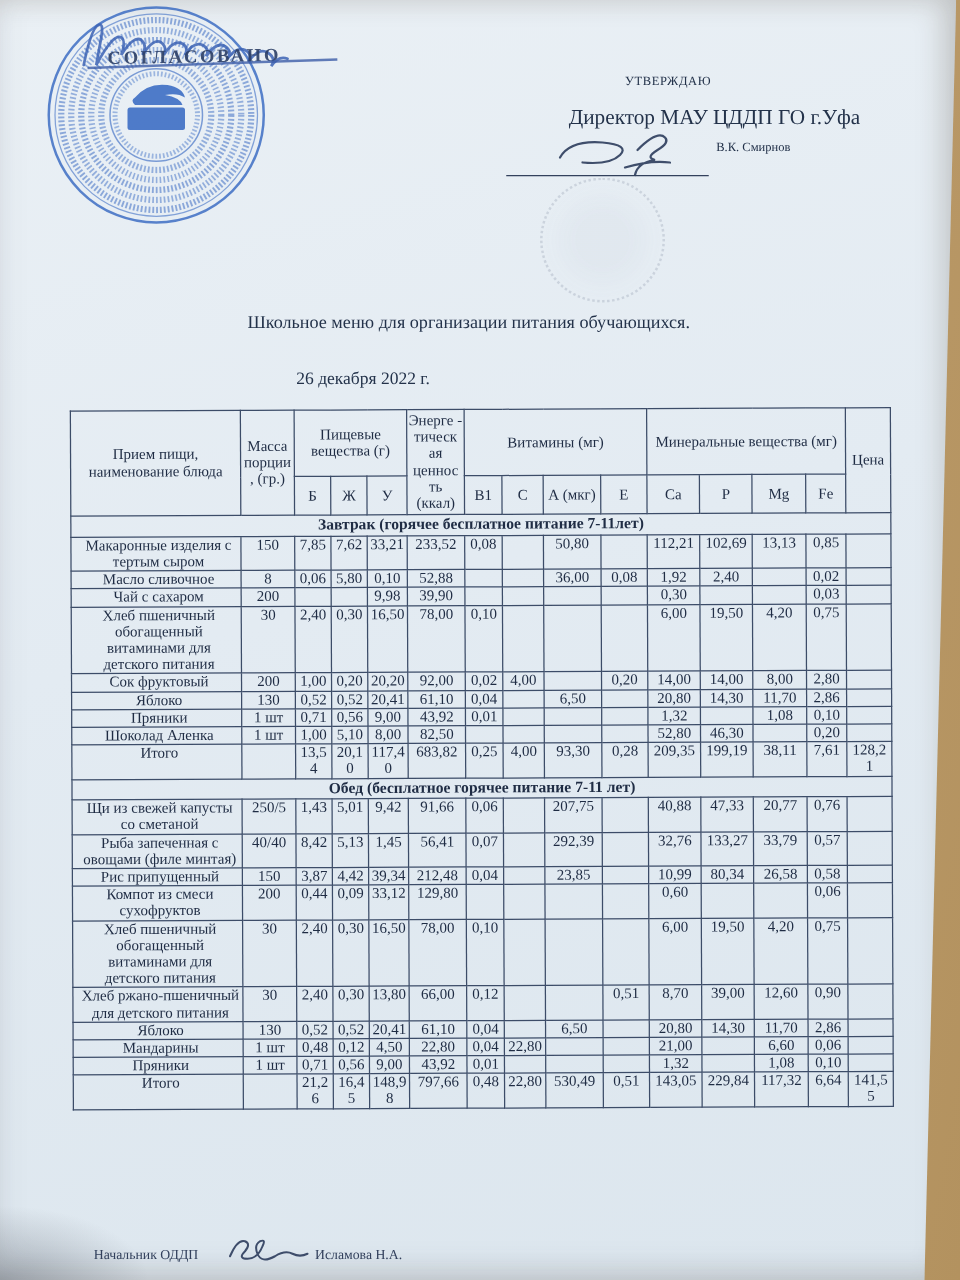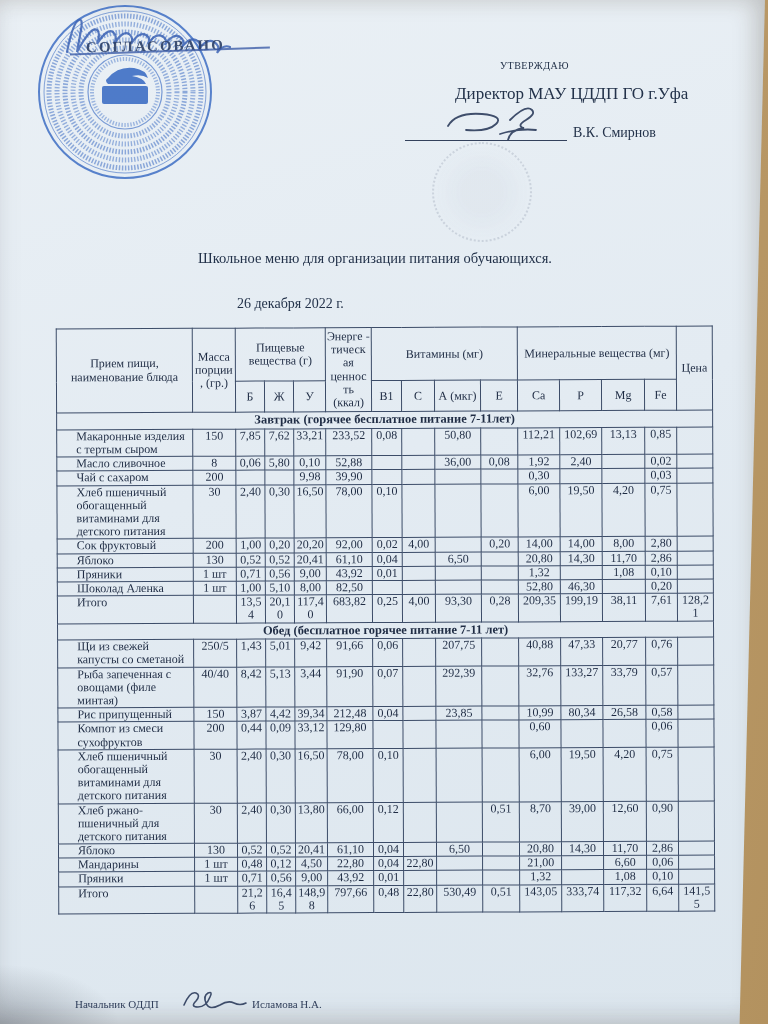--- a/index.html
+++ b/index.html
@@ -31,21 +31,21 @@
     font-weight:bold;transform:rotate(-1deg);opacity:.9;
   }
   .agreed-strike{left:70px;top:50px;width:200px;height:3px;
     border-top:2px solid #3c5ca8;transform:rotate(-2deg);opacity:.8;}
 
   
   .approve-word{left:500px;top:60px;font-size:10px;letter-spacing:.5px;font-weight:normal;}
   .director-line{left:455px;top:84px;font-size:17px;}
   .sig-director{left:440px;top:100px;width:130px;height:45px;}
   .sig-line{left:405px;top:140px;width:162px;border-top:1.6px solid #33415c;}
-  .director-name{left:573px;top:125px;font-size:14px;}
+  .director-name{left:573px;top:113px;font-size:10px;}
   .faint-stamp{
     left:432px;top:142px;width:96px;height:96px;border-radius:50%;
     border:2px dotted rgba(130,140,160,.38);opacity:.7;
     background:radial-gradient(circle,rgba(140,150,170,.08) 30%,transparent 70%);
   }
 
   
   .doc-title{left:198px;top:250px;font-size:14.5px;text-align:right;}
   .doc-date{left:237px;top:296px;font-size:14px;}
 
@@ -54,21 +54,21 @@
     position:absolute;left:57px;top:327px;width:657px;
     border-collapse:collapse;table-layout:fixed;
     font-size:12px;color:#1f2c44;transform:rotate(-.25deg);
   }
   .menu-table th,.menu-table td{
     border:1.2px solid #3c4c68;padding:0 2px;
     overflow-wrap:break-word;line-height:1.1;
   }
   .menu-table th{font-weight:normal;text-align:center;vertical-align:middle;padding:2px 1px;}
   .menu-table td{vertical-align:top;text-align:center;}
-  .menu-table td.c-name{text-align:left;padding-left:19px;}
+  .menu-table td.c-name{text-align:center;padding-left:6px;}
   .menu-table tr.section-row td{
     font-weight:bold;text-align:center;font-size:12.5px;padding:1px 0;
   }
   .menu-table tr.total-row td{font-weight:normal;margin-top:42px;}
   .menu-table tr.total-row td.c-name{font-weight:normal;}
 
   
   .footer-post{left:75px;top:998px;font-size:11px;color:#32405c;text-align:center;}
   .sig-footer{left:178px;top:985px;width:70px;height:30px;}
   .footer-name{left:252px;top:998px;font-size:11px;color:#32405c;text-align:right;}
@@ -332,22 +332,22 @@
           <td class="c-num">47,33</td>
           <td class="c-num">20,77</td>
           <td class="c-num">0,76</td>
           <td class="c-num"></td>
         </tr>
         <tr class="menu-row">
           <td class="c-name">Рыба запеченная с овощами (филе минтая)</td>
           <td class="c-num">40/40</td>
           <td class="c-num">8,42</td>
           <td class="c-num">5,13</td>
-          <td class="c-num">3,44</td>
-          <td class="c-num">91,90</td>
+          <td class="c-num">1,45</td>
+          <td class="c-num">56,41</td>
           <td class="c-num">0,07</td>
           <td class="c-num"></td>
           <td class="c-num">292,39</td>
           <td class="c-num"></td>
           <td class="c-num">32,76</td>
           <td class="c-num">133,27</td>
           <td class="c-num">33,79</td>
           <td class="c-num">0,57</td>
           <td class="c-num"></td>
         </tr>
@@ -475,21 +475,21 @@
           <td class="c-num"></td>
           <td class="c-num">21,26</td>
           <td class="c-num">16,45</td>
           <td class="c-num">148,98</td>
           <td class="c-num">797,66</td>
           <td class="c-num">0,48</td>
           <td class="c-num">22,80</td>
           <td class="c-num">530,49</td>
           <td class="c-num">0,51</td>
           <td class="c-num">143,05</td>
-          <td class="c-num">333,74</td>
+          <td class="c-num">229,84</td>
           <td class="c-num">117,32</td>
           <td class="c-num">6,64</td>
           <td class="c-num">141,55</td>
         </tr>
       </tbody>
   </table>
 
   <div class="abs footer-post">Начальник ОДДП</div>
   <svg class="abs sig-footer" viewBox="0 0 70 30">
     <path d="M6 20 q6 -14 12 -12 q5 2 0 8 q-6 6 2 6 q8 0 12 -10 q3 -6 -2 -4 q-5 3 -2 10 q3 8 14 2 q8 -5 14 -2 q6 3 12 0" fill="none" stroke="#2c3c5c" stroke-width="1.6" stroke-linecap="round" opacity=".9"></path>

